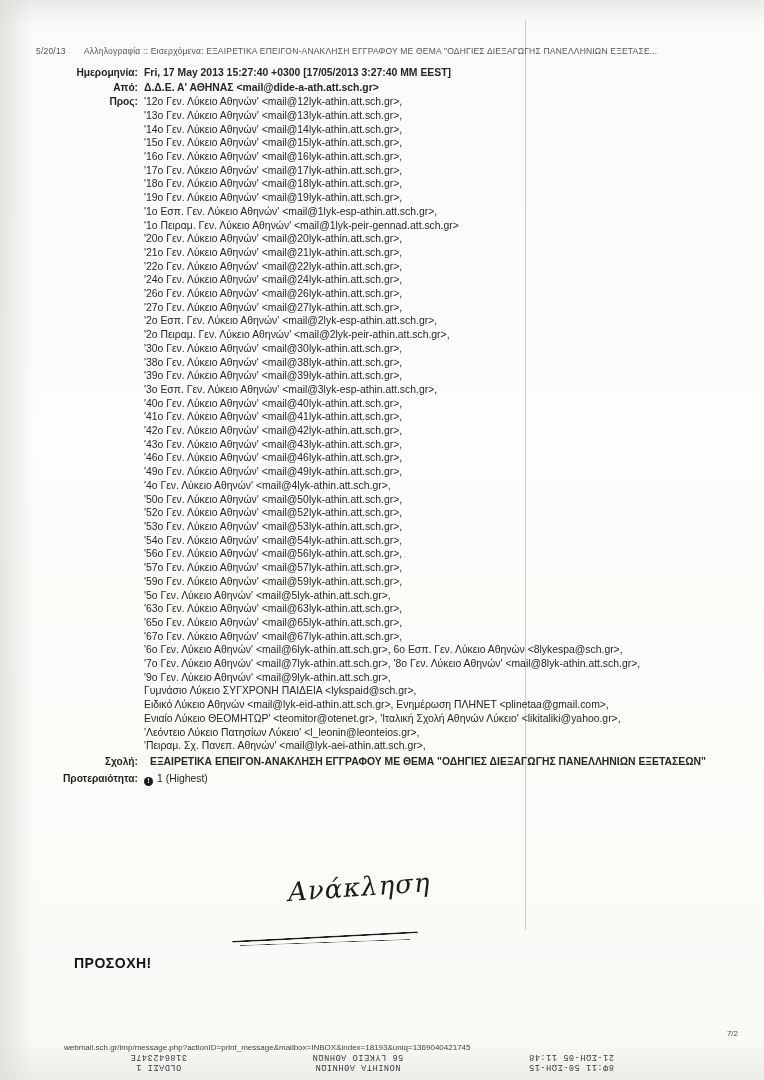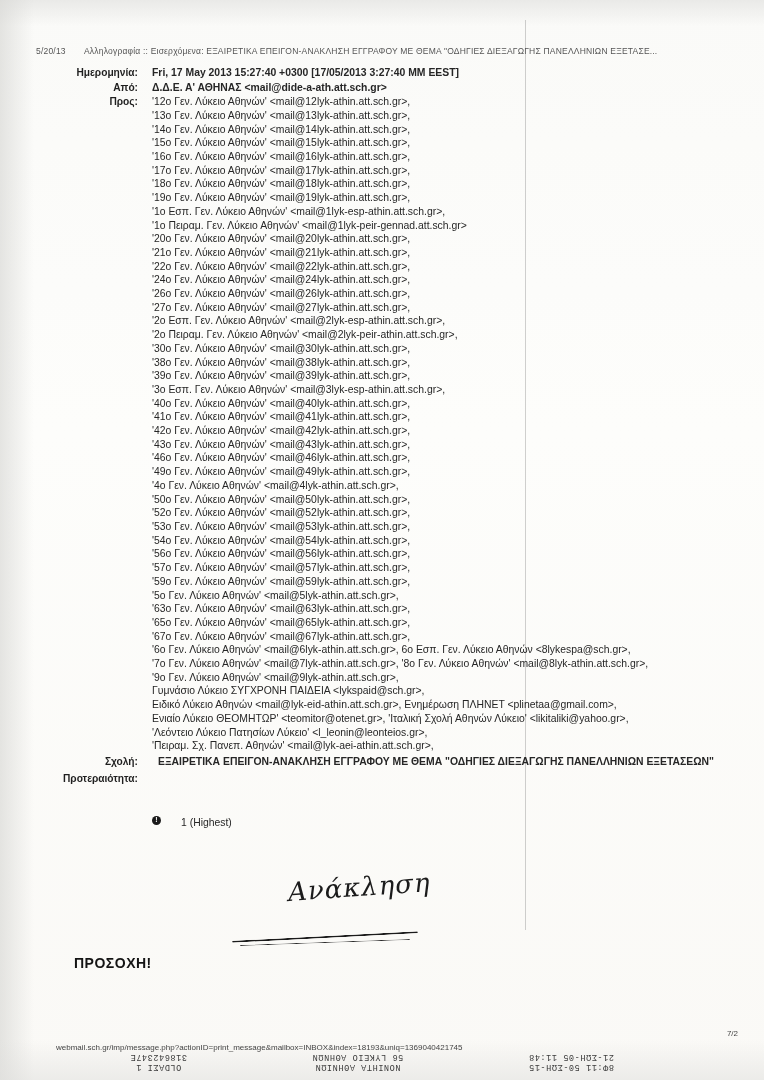--- a/index.html
+++ b/index.html
@@ -81,21 +81,21 @@
   }
   .row {
     display: flex;
     align-items: flex-start;
     margin-bottom: 1px;
   }
   .lbl {
     width: 78px;
     min-width: 78px;
     text-align: right;
-    padding-right: 14px;
+    padding-right: 6px;
     font-weight: bold;
     font-size: 10.2px;
     color: #1f1f1f;
   }
   .val {
     flex: 1;
   }
   .val-bold { font-weight: bold; }
 
   .recip-list {
@@ -109,21 +109,21 @@
   }
 
   .subject-val {
     font-weight: bold;
     line-height: 14px;
     max-width: 600px;
     padding-left: 6px;
   }
 
   .prio-row { margin-top: 3px; }
-  .prio-val { display: flex; align-items: flex-start; gap: 20px; margin-top: 44px; }
+  .prio-val { display: flex; align-items: flex-end; gap: 4px; }
   .prio-dot {
     display: inline-block;
     width: 9px; height: 9px;
     border-radius: 50%;
     background: #1a1a1a;
     position: relative;
   }
   .prio-dot::after {
     content: "!";
     position: absolute;
@@ -172,21 +172,21 @@
     top: 955px;
     font-size: 14px;
     font-weight: bold;
     letter-spacing: 0.5px;
     color: #141414;
   }
 
   
   .footer-url {
     position: absolute;
-    left: 56px;
+    left: 64px;
     bottom: 28px;
     font-size: 8px;
     color: #444;
     white-space: nowrap;
   }
   .footer-page {
     position: absolute;
     right: 26px;
     bottom: 42px;
     font-size: 8px;

